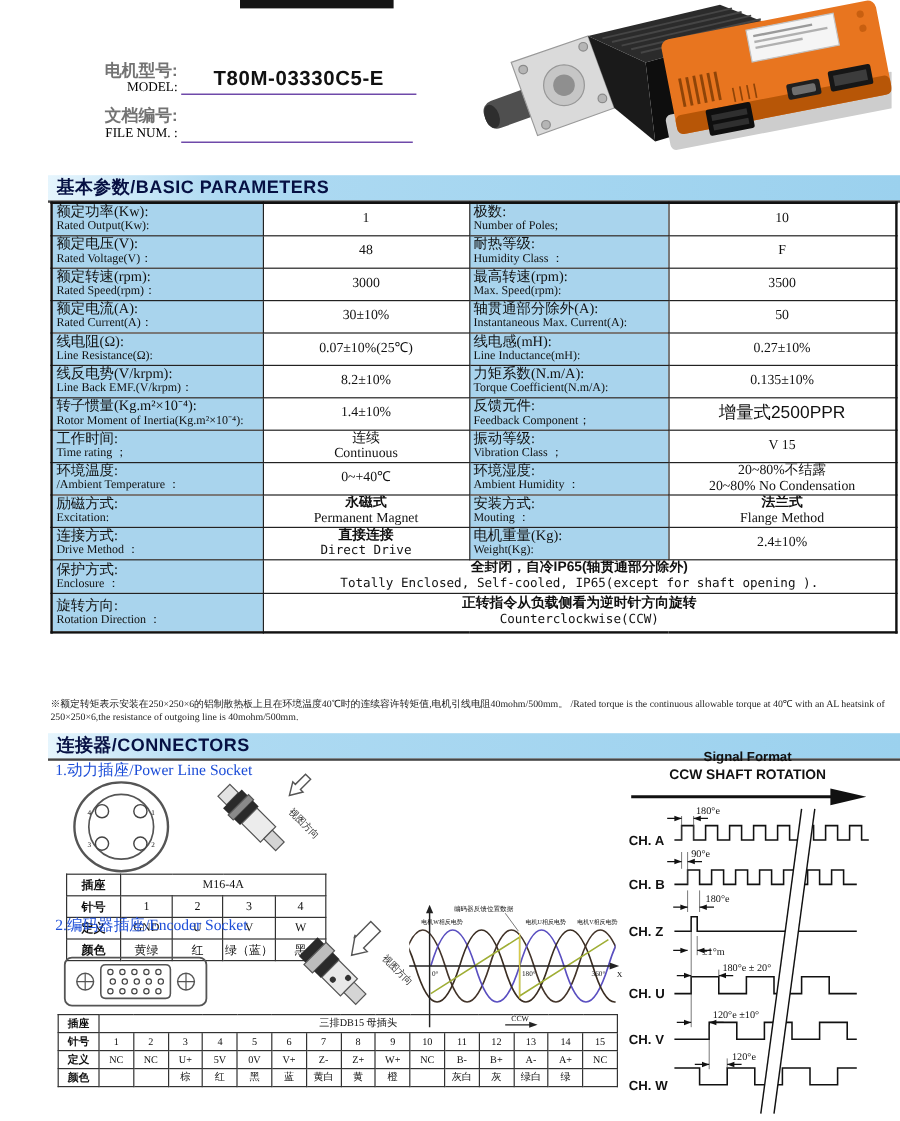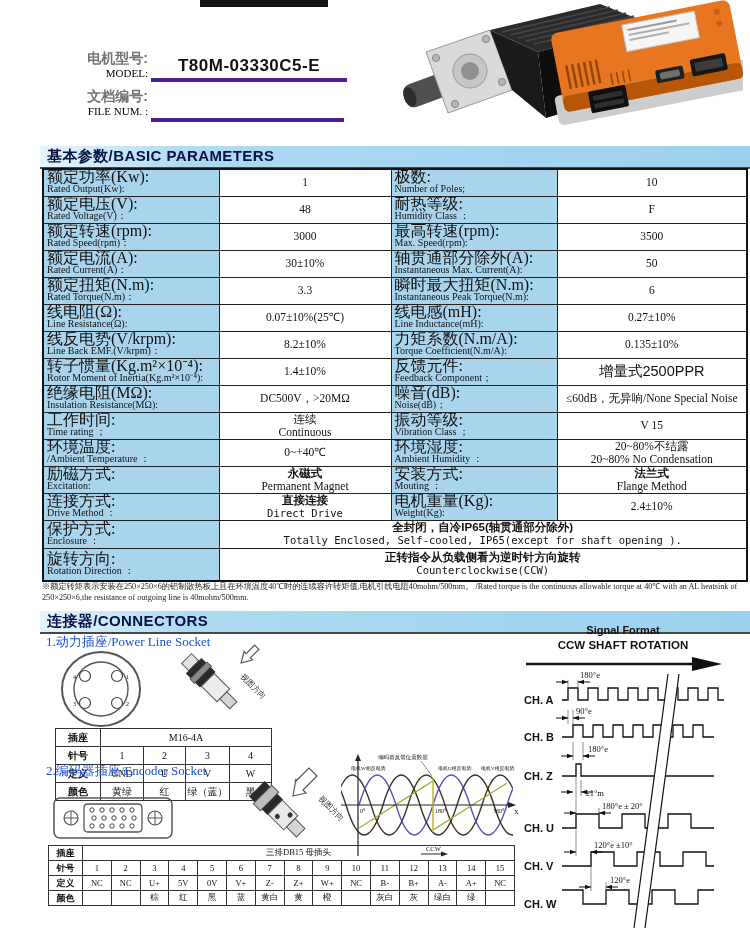--- a/index.html
+++ b/index.html
@@ -2,35 +2,35 @@
 <html><head>
 <meta charset="utf-8">
 <style>
   html,body{margin:0;padding:0;background:#fff;}
   .page{position:relative;width:750px;height:934px;background:#ffffff;font-family:"Liberation Serif",serif;color:#111;overflow:hidden;}
   .abs{position:absolute;}
 
   
   .hdr-cn{font-family:"Liberation Sans",sans-serif;font-weight:bold;font-size:14px;color:#737373;text-align:right;}
   .hdr-en{font-size:11px;color:#000;text-align:right;}
-  .hdr-line{border-bottom:4px solid #4c1d95;}
+  .hdr-line{border-bottom:1px solid #4c1d95;}
   .model-val{font-family:"Liberation Sans",sans-serif;font-weight:bold;font-size:17px;letter-spacing:.5px;text-align:center;}
 
   
   .section-bar{display:flex;align-items:center;height:21px;padding-left:7px;
     background:linear-gradient(90deg,#e6f5fd 0%,#aedaf2 20%,#9bd1ee 100%);
     border-bottom:2px solid #474747;
     font-family:"Liberation Sans",sans-serif;font-weight:bold;font-size:15px;color:#061043;letter-spacing:.4px;}
 
   
   table.params{border-collapse:collapse;table-layout:fixed;width:704px;border:2px solid #111;}
   .params td{border:1px solid #222;padding:0 3px;vertical-align:middle;overflow:hidden;}
   .params tr{height:27px;}
   .params .lbl{background:#a9d4ed;}
-  .params .lbl .cn{font-size:16px;line-height:13px;white-space:nowrap;}
+  .params .lbl .cn{font-size:12px;line-height:13px;white-space:nowrap;}
   .params .lbl .en{font-size:10px;line-height:12px;white-space:nowrap;}
   .params .val{text-align:center;font-size:11.5px;line-height:13px;}
   .big{font-family:"Liberation Sans",sans-serif;font-weight:normal;font-size:14.5px;}
   .mono{font-family:"DejaVu Sans Mono",monospace;font-size:10.5px;text-align:center;}
   .cnb{font-family:"Liberation Sans",sans-serif;font-weight:bold;font-size:11.5px;}
 
   .footnote{font-size:8.2px;line-height:11px;color:#222;}
 
   .sub-title{font-size:13px;color:#1d4ed8;}
 
@@ -186,36 +186,20 @@
       <td class="lbl">
             <div class="cn">轴贯通部分除外(A):</div>
             <div class="en">Instantaneous Max. Current(A):</div>
           </td>
       <td class="val">
             <div>50</div>
           </td>
     </tr>
     <tr>
       <td class="lbl">
-            <div class="cn">额定扭矩(N.m):</div>
-            <div class="en">Rated Torque(N.m)：</div>
-          </td>
-      <td class="val">
-            <div>3.3</div>
-          </td>
-      <td class="lbl">
-            <div class="cn">瞬时最大扭矩(N.m):</div>
-            <div class="en">Instantaneous Peak Torque(N.m):</div>
-          </td>
-      <td class="val">
-            <div>6</div>
-          </td>
-    </tr>
-    <tr>
-      <td class="lbl">
             <div class="cn">线电阻(Ω):</div>
             <div class="en">Line Resistance(Ω):</div>
           </td>
       <td class="val">
             <div>0.07±10%(25℃)</div>
           </td>
       <td class="lbl">
             <div class="cn">线电感(mH):</div>
             <div class="en">Line Inductance(mH):</div>
           </td>
@@ -246,36 +230,20 @@
           </td>
       <td class="val">
             <div>1.4±10%</div>
           </td>
       <td class="lbl">
             <div class="cn">反馈元件:</div>
             <div class="en">Feedback Component；</div>
           </td>
       <td class="val">
             <div class="big">增量式2500PPR</div>
-          </td>
-    </tr>
-    <tr>
-      <td class="lbl">
-            <div class="cn">绝缘电阻(MΩ):</div>
-            <div class="en">Insulation Resistance(MΩ):</div>
-          </td>
-      <td class="val">
-            <div>DC500V，&gt;20MΩ</div>
-          </td>
-      <td class="lbl">
-            <div class="cn">噪音(dB):</div>
-            <div class="en">Noise(dB)；</div>
-          </td>
-      <td class="val">
-            <div>≤60dB，无异响/None Special Noise</div>
           </td>
     </tr>
     <tr>
       <td class="lbl">
             <div class="cn">工作时间:</div>
             <div class="en">Time rating ；</div>
           </td>
       <td class="val">
             <div>连续</div>
             <div>Continuous</div>

